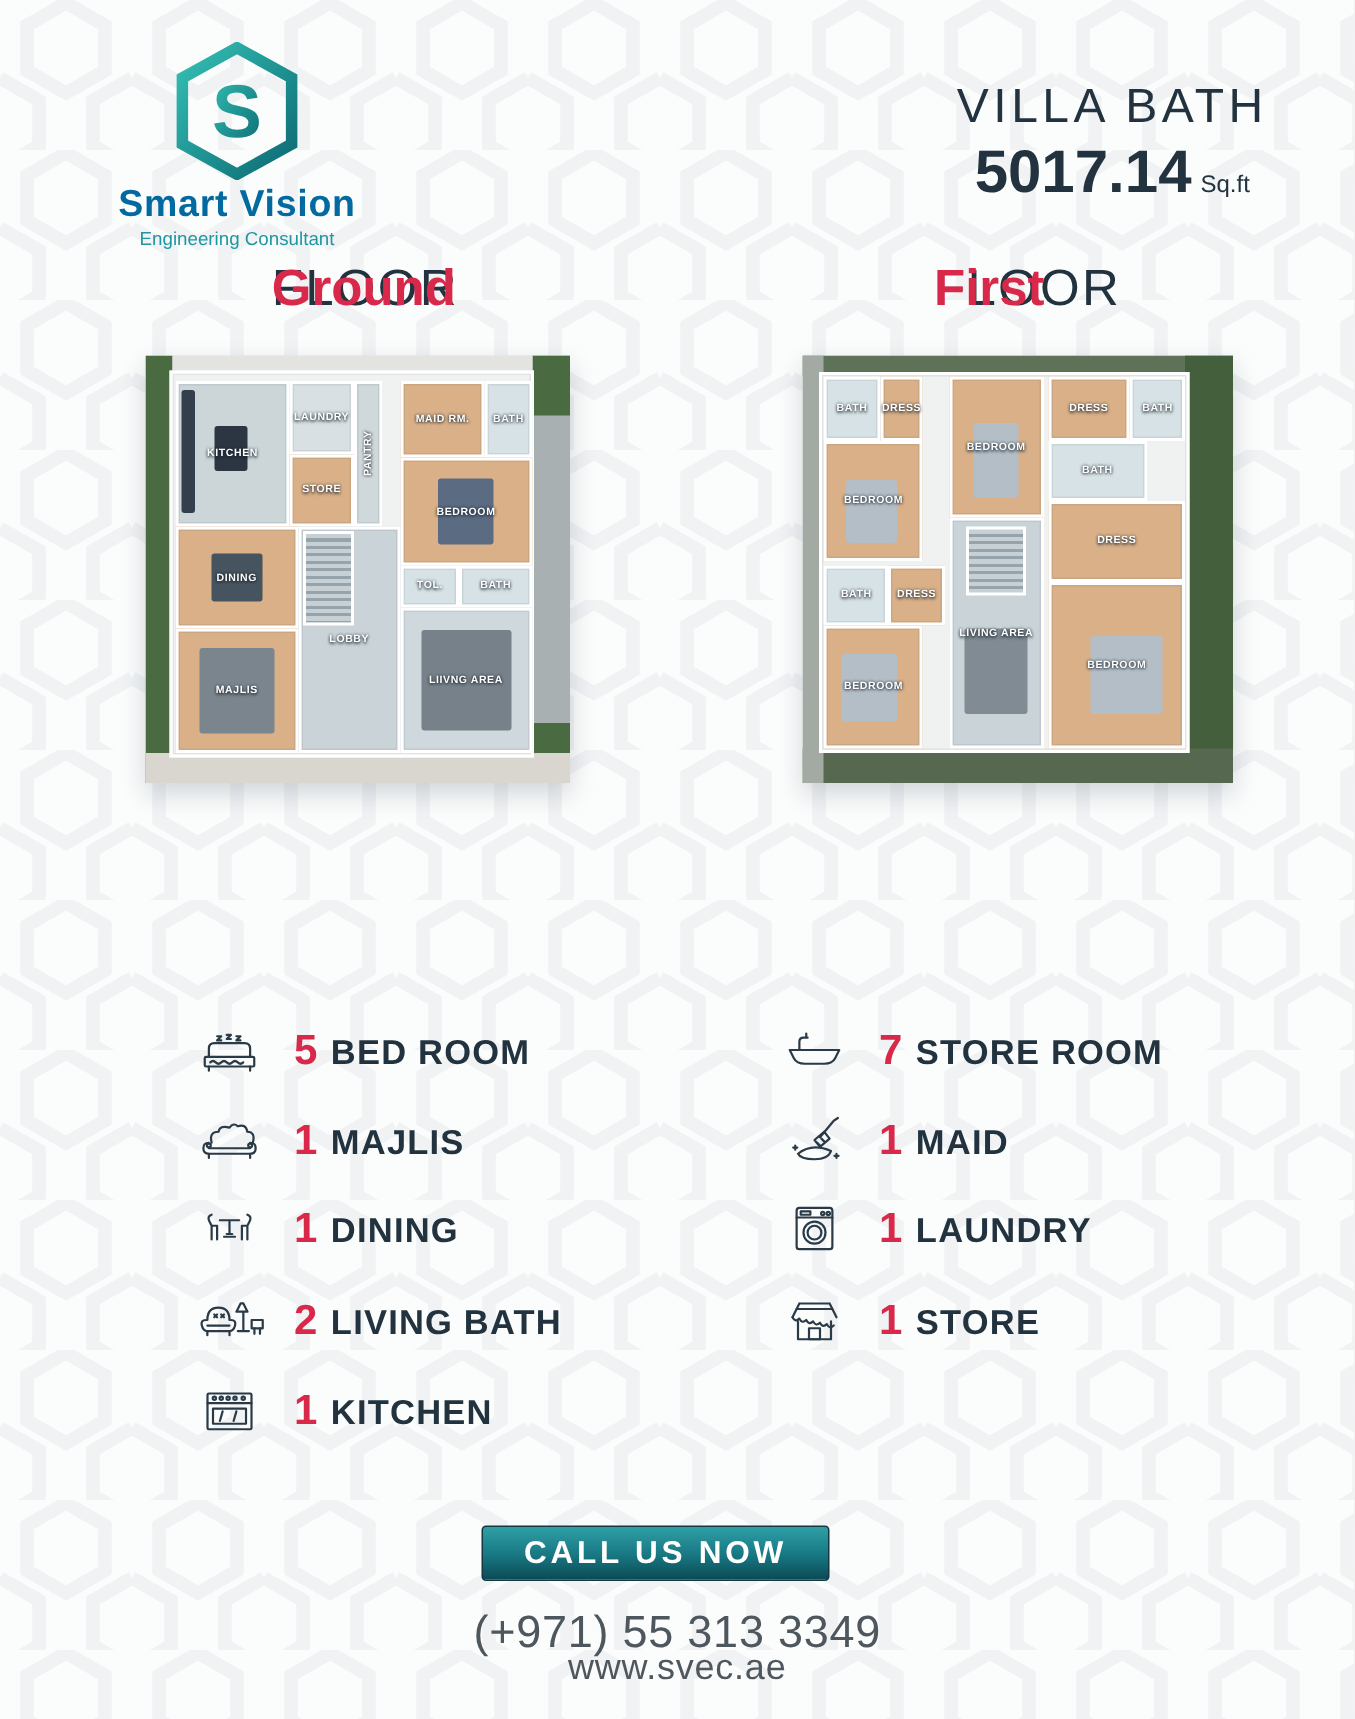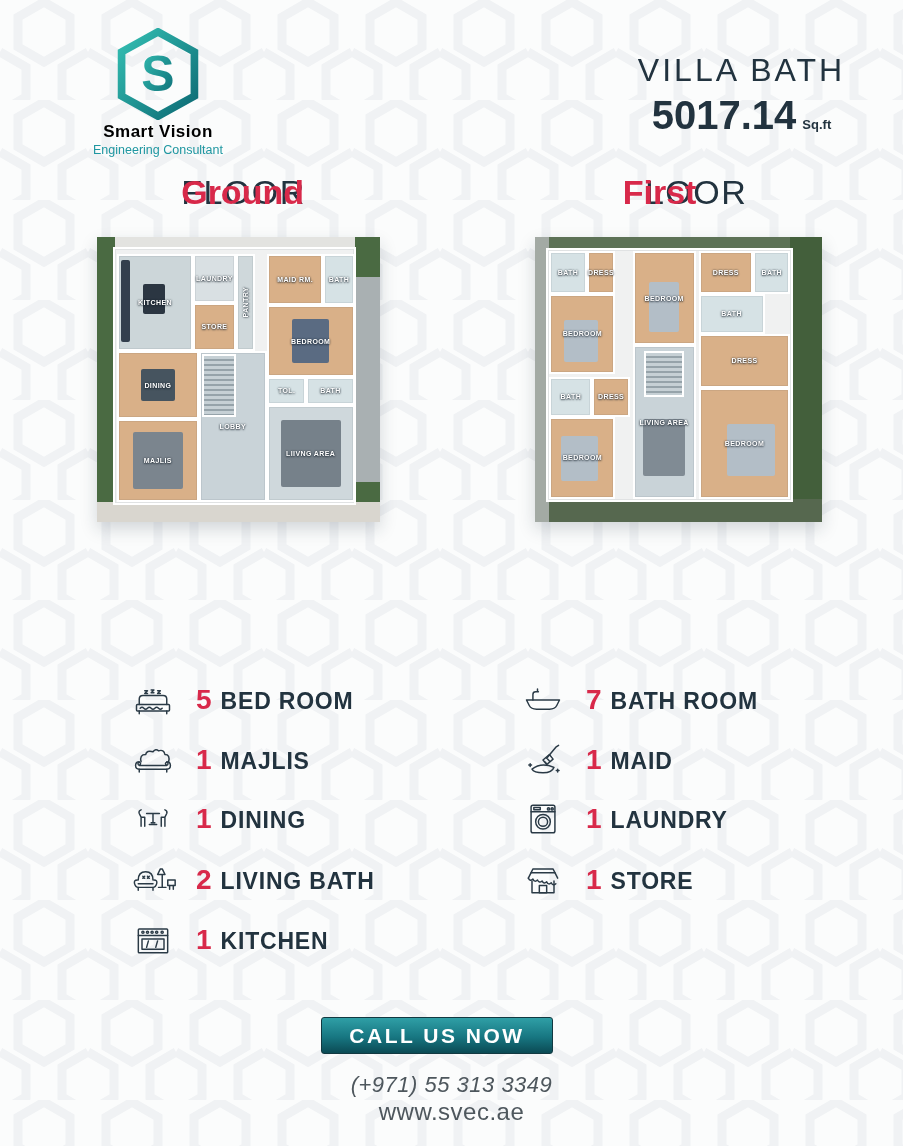--- a/index.html
+++ b/index.html
@@ -8,28 +8,28 @@
   .page {
     position:relative; width:903px; height:1146px; margin:0 auto;
     background:#fbfcfc; overflow:hidden;
   }
   .bg-pattern { position:absolute; inset:0; z-index:0; }
   .content { position:absolute; inset:0; z-index:1; }
 
   
   .brand { position:absolute; left:48px; top:28px; width:220px; text-align:center; }
   .brand-logo { display:block; margin:0 auto; }
-  .brand-name { font-size:17px; font-weight:800; color:#000000; letter-spacing:.5px; margin-top:2px; }
+  .brand-name { font-size:25px; font-weight:800; color:#0369a1; letter-spacing:.5px; margin-top:2px; }
   .brand-tagline { font-size:12.5px; font-weight:400; color:#1f97a1; margin-top:1px; }
 
   .villa-area { position:absolute; left:600px; top:52px; width:283px; text-align:center; color:#22333f; }
   .villa-area-label { font-size:32px; font-weight:500; letter-spacing:3px; }
   .villa-area-value-row { margin-top:4px; display:flex; justify-content:center; align-items:baseline; gap:6px; }
   .villa-area-value { font-size:40px; font-weight:800; }
-  .villa-area-unit { font-size:13px; font-weight:700; }
+  .villa-area-unit { font-size:16px; font-weight:400; }
 
   
   .floor-title { position:absolute; top:170px; height:44px; line-height:44px; text-align:center; font-size:34px; white-space:nowrap; }
   .floor-title .accent { color:#d8294a; font-weight:800; }
   .floor-title .rest { color:#22333f; font-weight:400; letter-spacing:1.5px; }
   .floor-title.ground { left:97px; width:293px; }
   .floor-title.first { left:540px; width:290px; }
 
   
   .plan {
@@ -57,21 +57,21 @@
   .feature-label { font-size:23px; font-weight:700; color:#22333f; letter-spacing:.8px; }
 
   
   .cta-button {
     position:absolute; left:321px; top:1017px; width:232px; height:37px;
     display:flex; align-items:center; justify-content:center;
     background:linear-gradient(180deg,#2f9fa6 0%,#177681 55%,#0b4a54 100%);
     border:1px solid #123941; border-radius:3px; cursor:pointer;
     color:#ffffff; font-size:21px; font-weight:600; letter-spacing:2.5px;
   }
-  .contact-phone { position:absolute; left:0; top:1072px; width:100%; text-align:center; font-size:22px; color:#4e575d; letter-spacing:.5px;font-style:italic; }
+  .contact-phone { position:absolute; left:0; top:1072px; width:100%; text-align:center; font-size:30px; color:#4e575d; letter-spacing:.5px; }
   .contact-site  { position:absolute; left:0; top:1098px; width:100%; text-align:center; font-size:24px; color:#4e575d; letter-spacing:.5px; }
 </style>
 </head>
 <body>
 
 <div class="page">
 
   <svg class="bg-pattern" width="903" height="1146" xmlns="http://www.w3.org/2000/svg">
     <defs>
       <pattern id="hexpat" width="88" height="100" patternUnits="userSpaceOnUse">
@@ -317,21 +317,21 @@
 
     <div class="feature-row" style="left:518px; top:676px;">
       <span class="feature-icon">
         <svg width="46" height="44" viewBox="0 0 48 48">
           <path d="M6 24 h36 l-3 6 q-2 4-8 4 h-14 q-6 0-8-4 z"></path>
           <path d="M13 24 v-6 q0-3 3-3 h3 M18 12 v3"></path>
         </svg>
       </span>
       <span class="feature-text">
         <span class="feature-count">7</span>
-        <span class="feature-label">BATH ROOM</span>
+        <span class="feature-label">STORE ROOM</span>
       </span>
     </div>
 
     <div class="feature-row" style="left:518px; top:736px;">
       <span class="feature-icon">
         <svg width="46" height="44" viewBox="0 0 48 48">
           <path d="M38 10 l-10 12 M38 10 l3-2"></path>
           <path d="M24 24 l7-6 l4 5 l-7 6 z M26 26 l2 2 M29 23 l2 2"></path>
           <path d="M12 34 q10-8 24-2 q-2 6-12 6 q-10 0-12-4 z"></path>
           <path d="M10 28 v3 M8.5 29.5 h3 M40 34 v3 M38.5 35.5 h3"></path>

